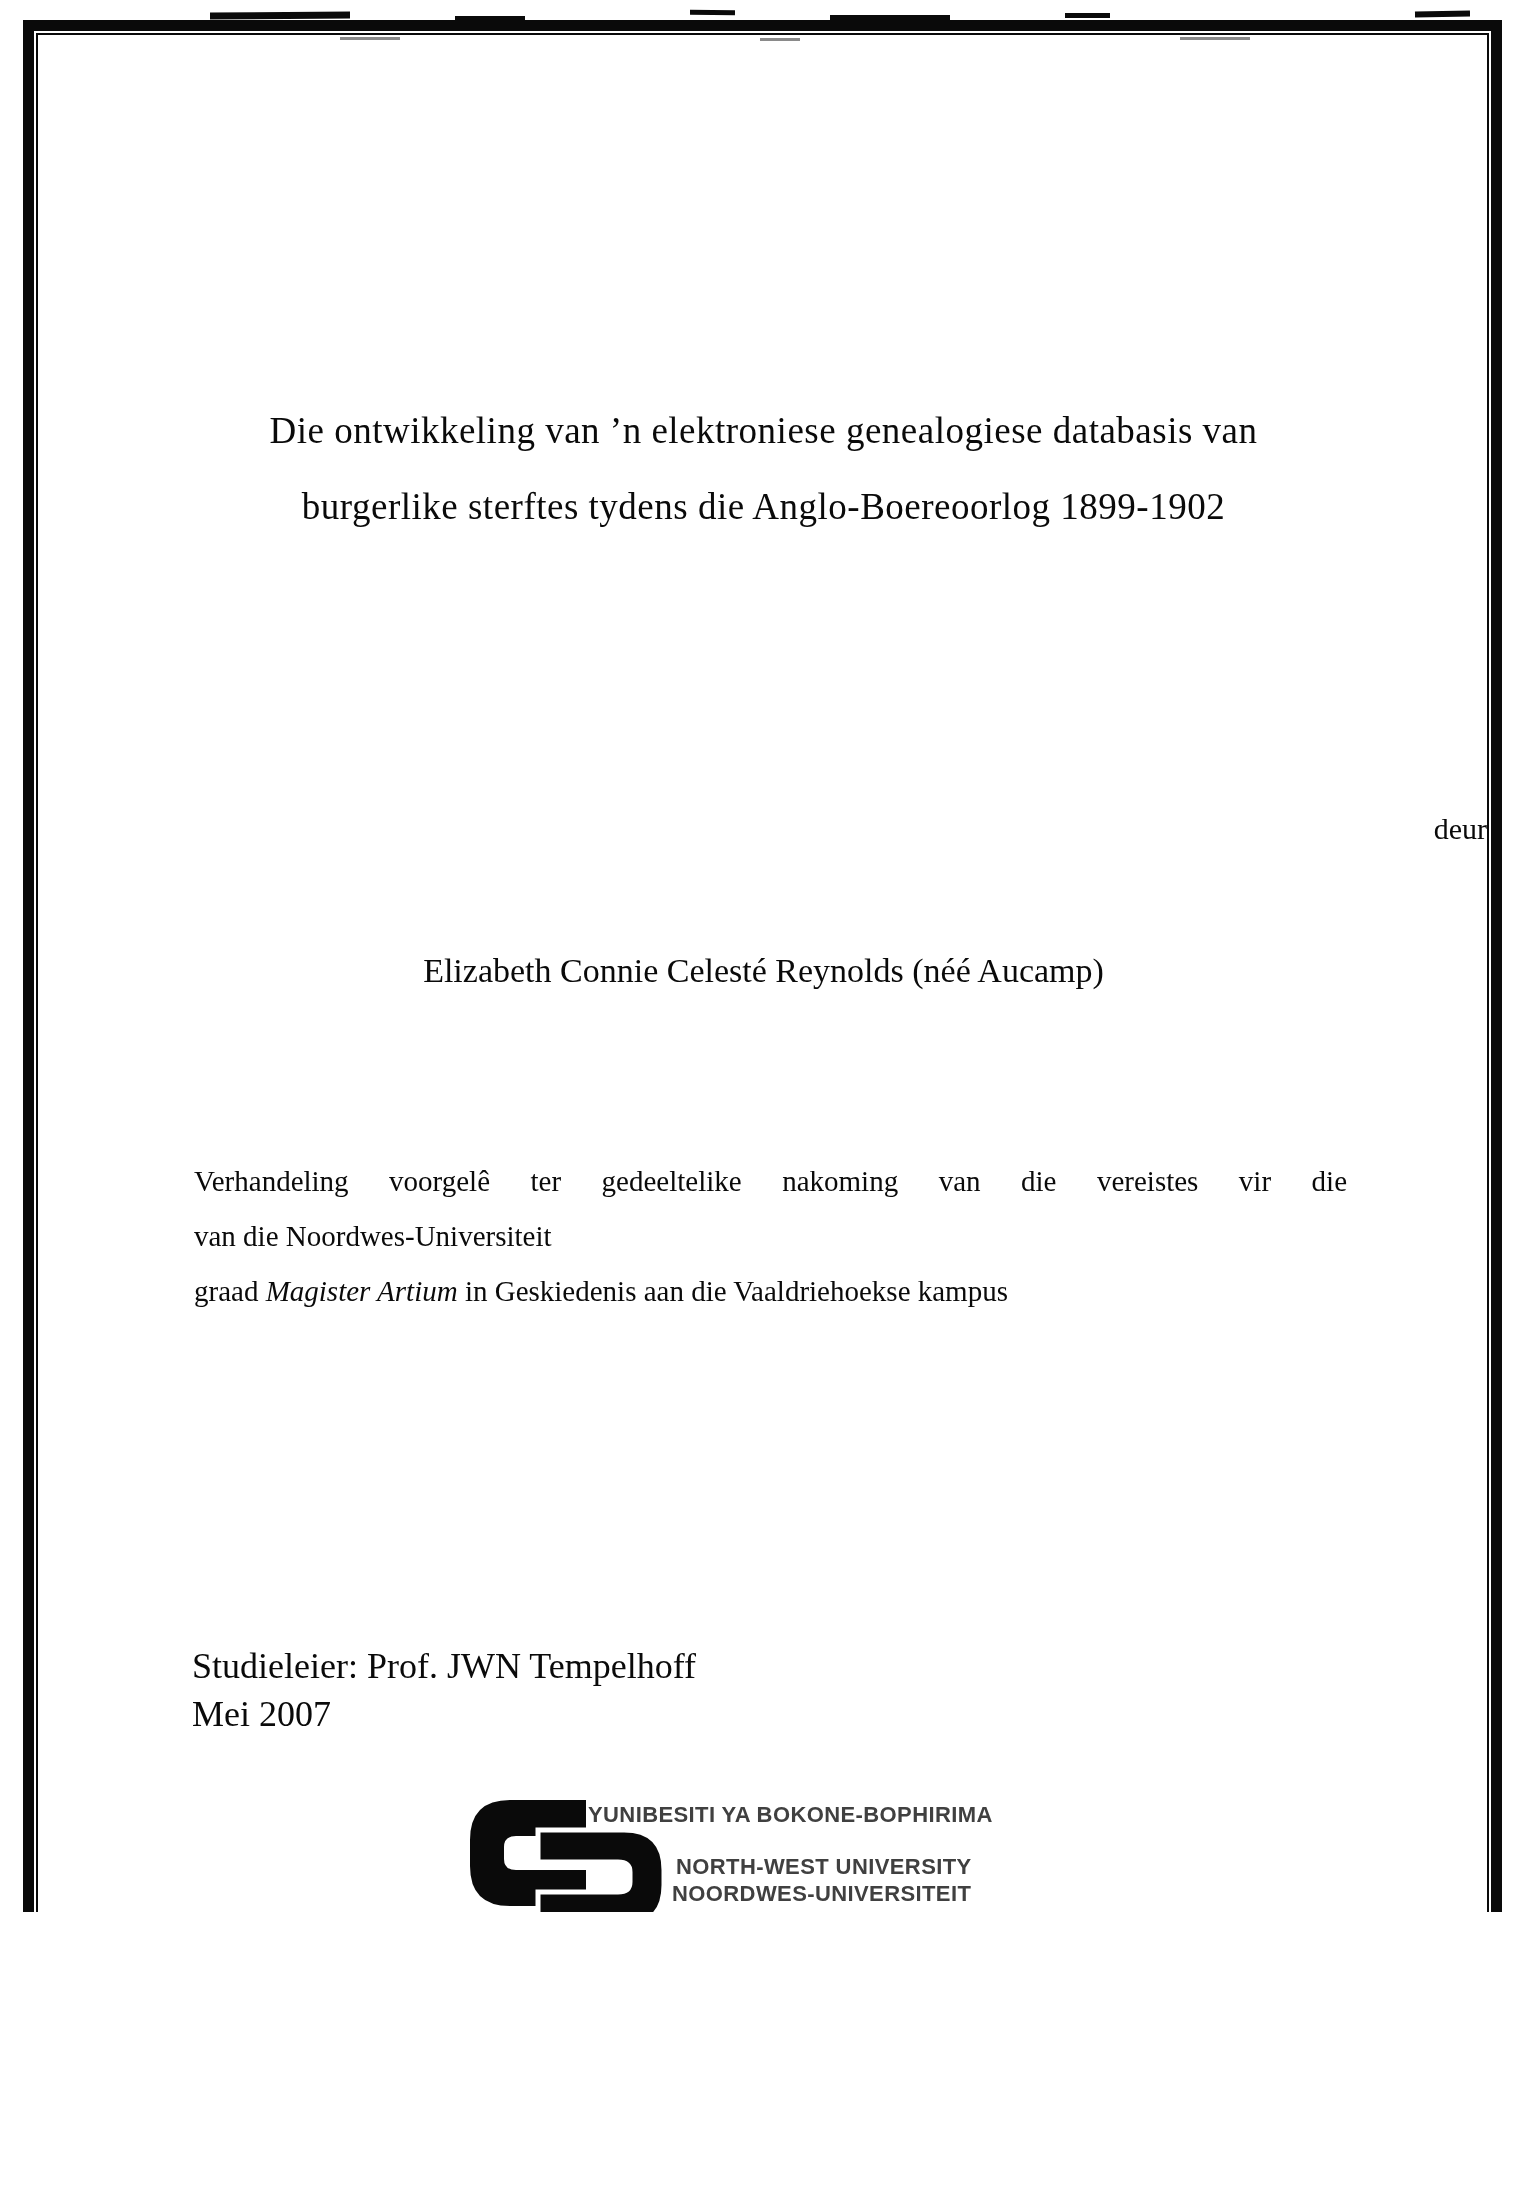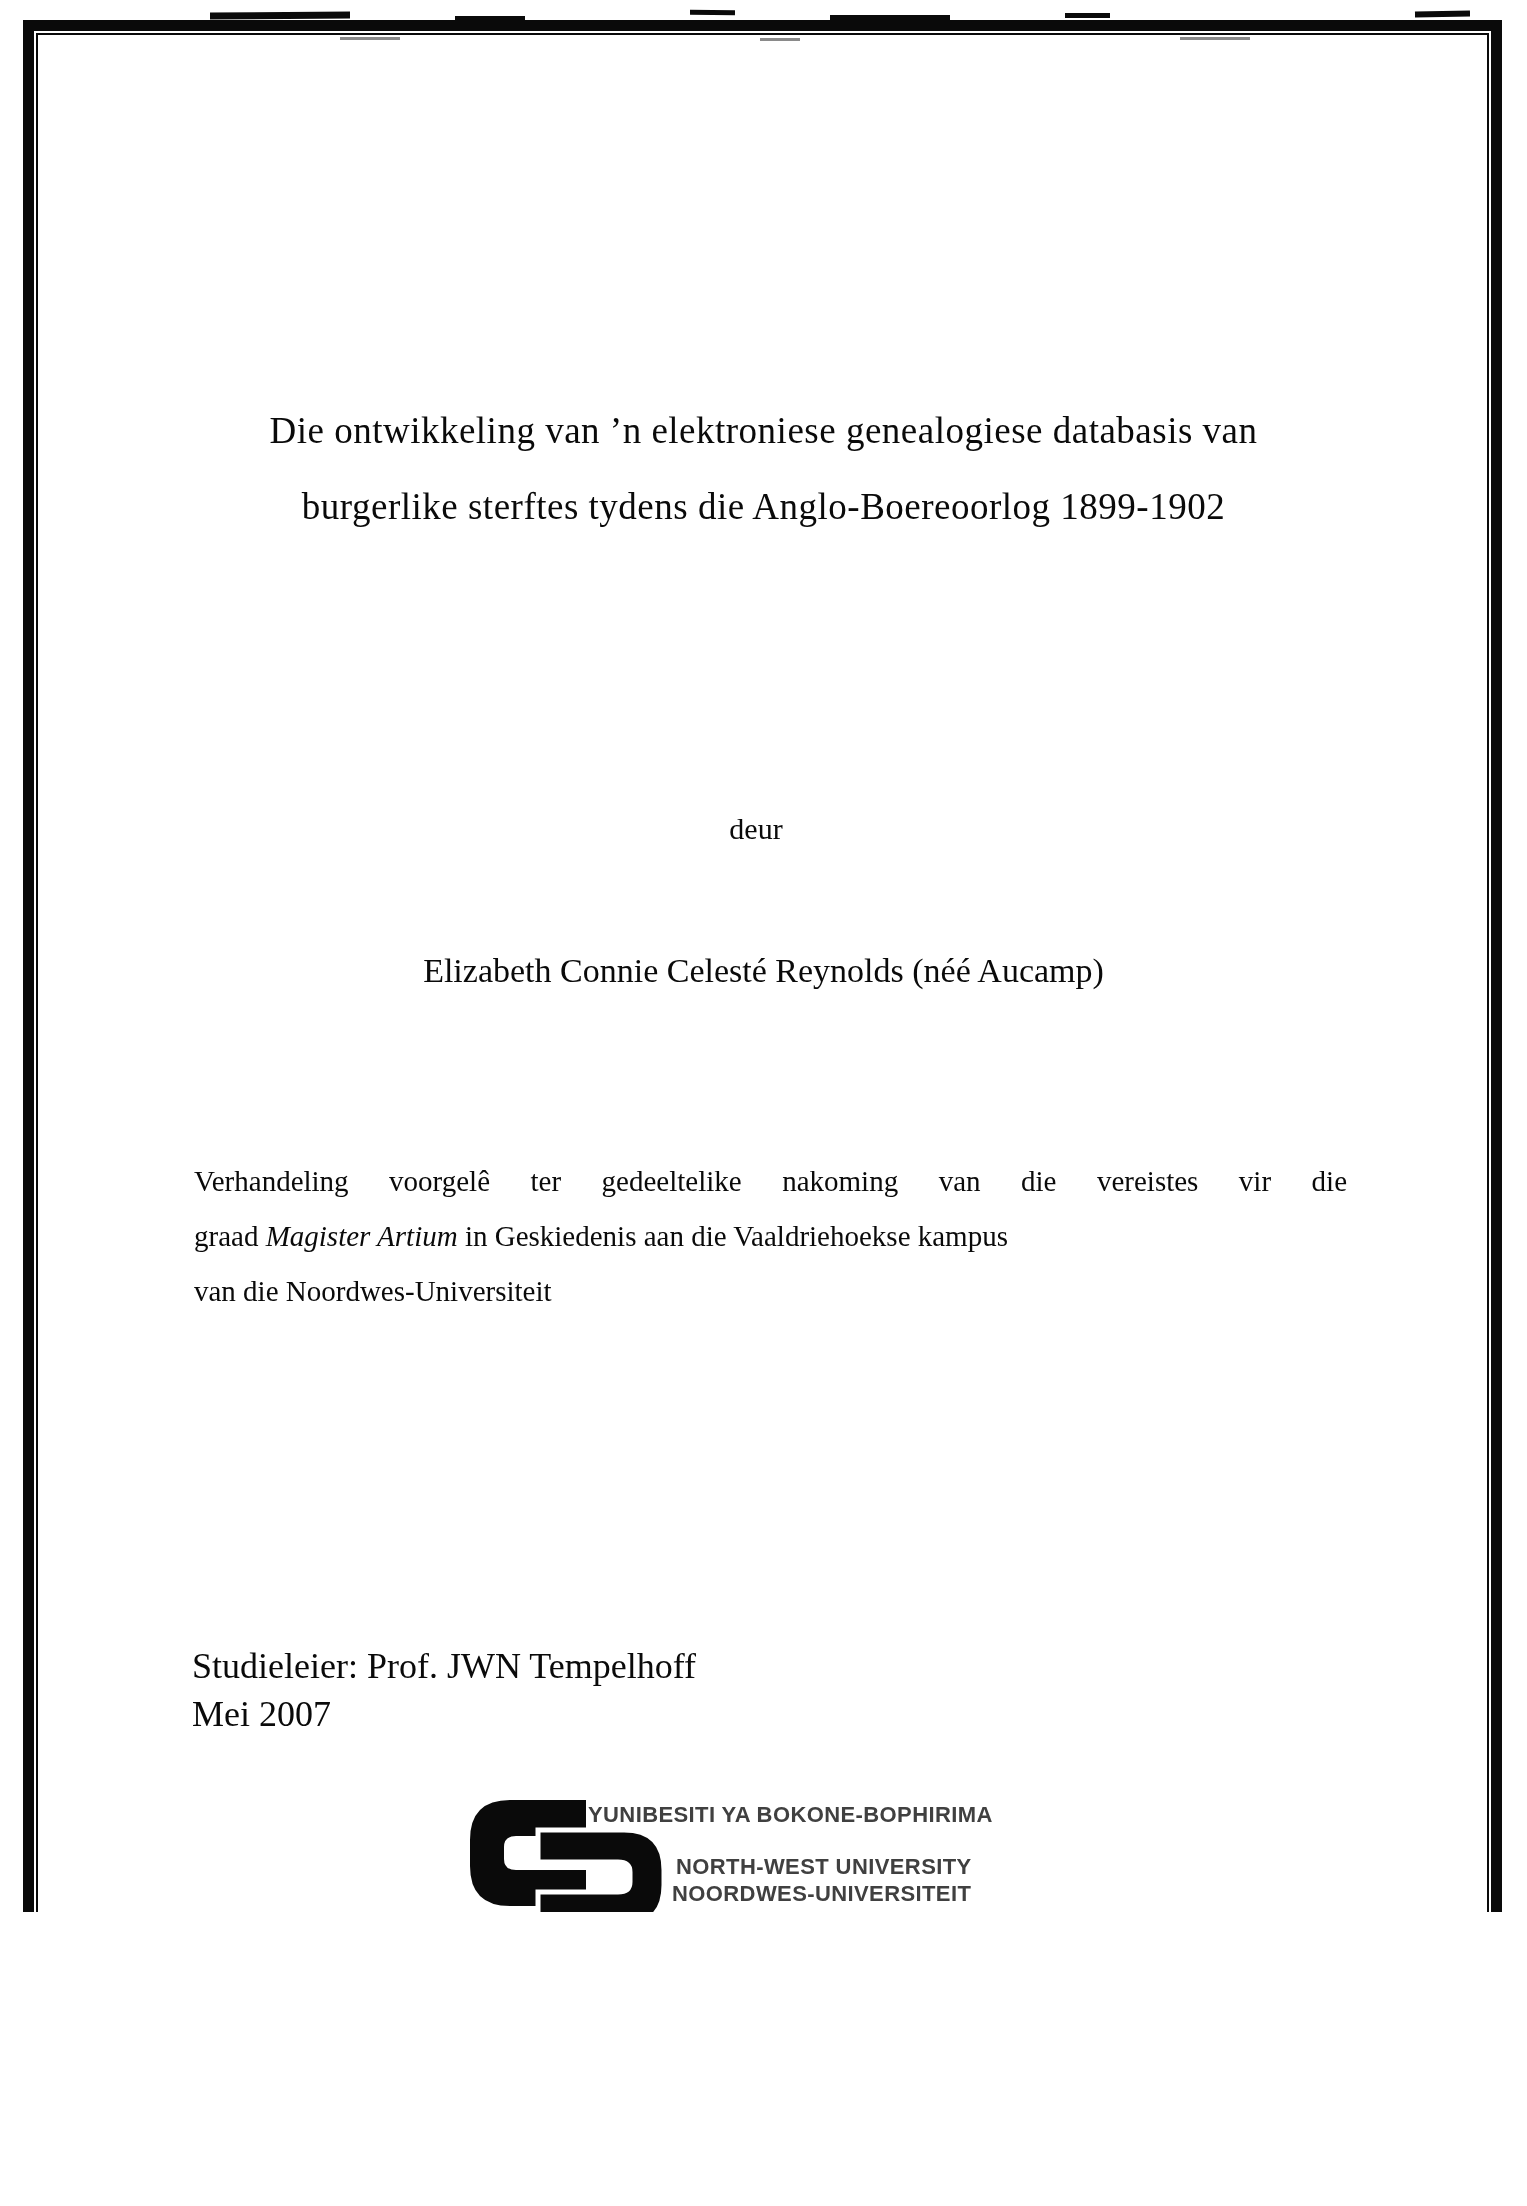--- a/index.html
+++ b/index.html
@@ -50,21 +50,21 @@
     font-size: 37px;
     line-height: 76px;
     letter-spacing: 0.5px;
   }
 
   .byline {
     position: absolute;
     left: 0;
     right: 40px;
     top: 812px;
-    text-align: center;
+    text-align: right;
     font-size: 30px;
     padding-left: 25px;
   }
 
   .author-line {
     position: absolute;
     left: 0;
     right: 0;
     top: 952px;
     text-align: center;
@@ -139,22 +139,22 @@
     <div>Die ontwikkeling van ’n elektroniese genealogiese databasis van</div>
     <div>burgerlike sterftes tydens die Anglo-Boereoorlog 1899-1902</div>
   </div>
 
   <div class="byline">deur</div>
 
   <div class="author-line">Elizabeth Connie Celesté Reynolds (néé Aucamp)</div>
 
   <div class="statement-block">
     <div class="statement-line-justified">Verhandeling voorgelê ter gedeeltelike nakoming van die vereistes vir die</div>
+    <div>van die Noordwes-Universiteit</div>
     <div><span>graad </span><span class="statement-italic">Magister Artium</span><span> in Geskiedenis aan die Vaaldriehoekse kampus</span></div>
-    <div>van die Noordwes-Universiteit</div>
   </div>
 
   <div class="supervisor-block">
     <div>Studieleier: Prof. JWN Tempelhoff</div>
     <div>Mei 2007</div>
   </div>
 
   <svg class="logo-mark" viewBox="0 0 195 125" aria-hidden="true">
 
     <path d="M116,0 L40,0 Q0,0 0,40 L0,66 Q0,106 40,106 L116,106 L116,70 L46,70 Q34,70 34,59 L34,47 Q34,36 46,36 L116,36 Z" fill="#0a0a0a"></path>

